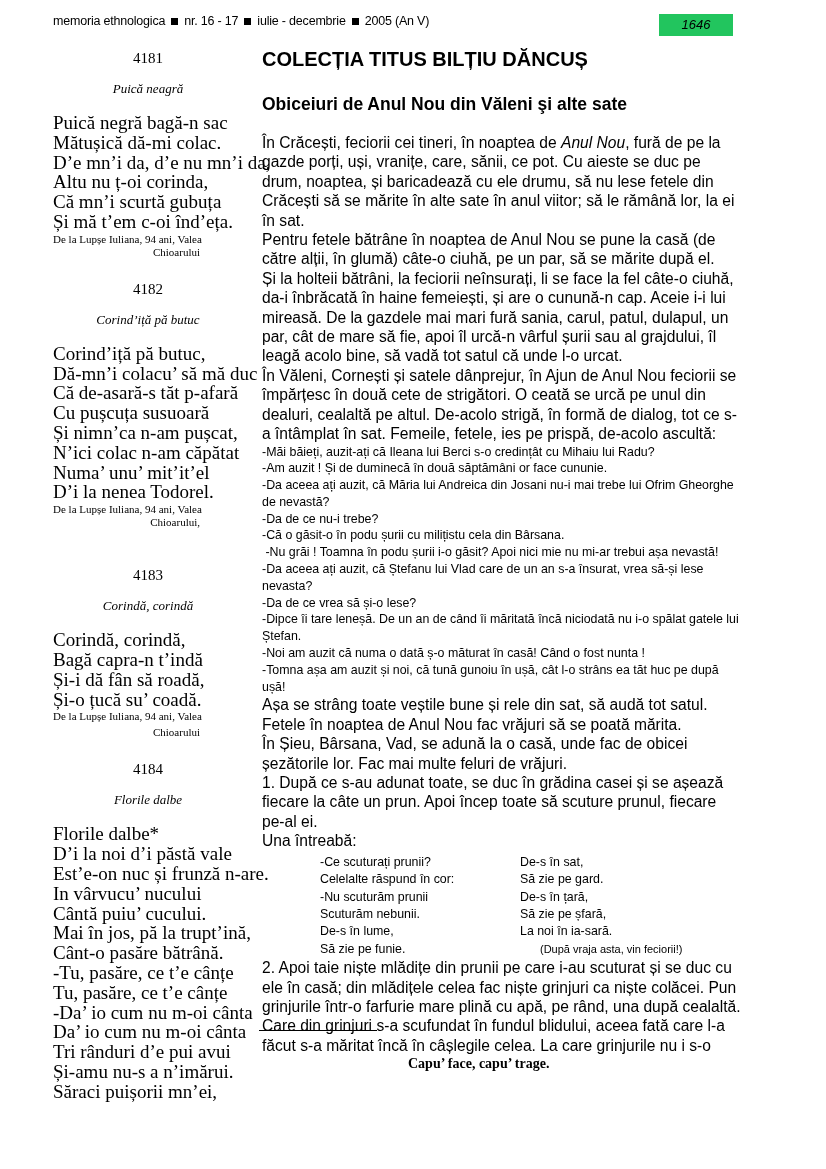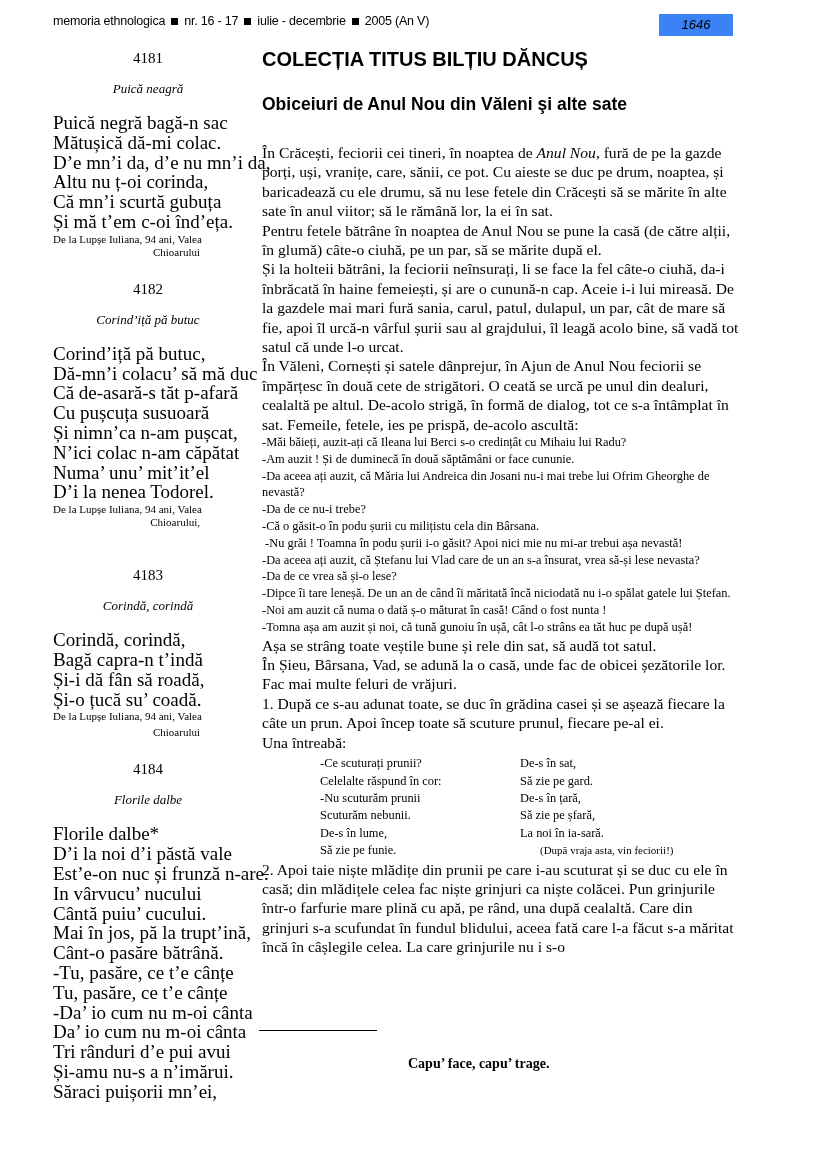--- a/index.html
+++ b/index.html
@@ -1,29 +1,29 @@
 <!DOCTYPE html>
 <html><head>
   <meta charset="utf-8">
   <style>
     html, body { margin: 0; padding: 0; background: #ffffff; }
     body { width: 826px; height: 1169px; position: relative; overflow: hidden; color: #000; }
     .header { position: absolute; left: 53px; top: 14px; font-family: "Liberation Sans", sans-serif; font-size: 12.5px; letter-spacing: -0.2px; }
     .header .sq { display: inline-block; width: 7px; height: 7px; background: #000; margin: 0 6px 1px 6px; vertical-align: middle; }
-    .pagenum { position: absolute; left: 659px; top: 14px; width: 74px; height: 22px; background: #3b82f6; font-family: "Liberation Sans", sans-serif; font-style: italic; font-size: 13px; line-height: 22px; text-align: center; }
+    .pagenum { position: absolute; left: 659px; top: 14px; width: 74px; height: 22px; background: #22c55e; font-family: "Liberation Sans", sans-serif; font-style: italic; font-size: 13px; line-height: 22px; text-align: center; }
     .leftcol { position: absolute; left: 53px; top: 50px; width: 195px; font-family: "Liberation Serif", serif; }
     .poem-num { text-align: center; font-size: 15px; width: 190px; }
     .poem-title { text-align: center; font-size: 13px; font-weight: normal; font-style: italic; width: 190px; margin-top: 14px; }
     .poem-lines { margin-top: 16px; font-size: 19px; line-height: 19.8px; white-space: nowrap; }
     .attr { font-size: 11px; line-height: 13px; margin-top: 1px; }
     .attr .place { display: block; text-align: right; padding-right: 48px; }
     .rightcol { position: absolute; left: 262px; top: 48px; width: 480px; }
     .h1 { font-family: "Liberation Sans", sans-serif; font-weight: bold; font-size: 20px; margin: 0; }
     .h2 { font-family: "Liberation Sans", sans-serif; font-weight: bold; font-size: 17.5px; margin: 23px 0 0 0; }
-    .body { font-family: Liberation Serif, serif; font-size: 15.6px; line-height: 19.4px; margin-top: 28px; }
+    .body { font-family: Liberation Sans, sans-serif; font-size: 15.6px; line-height: 19.4px; margin-top: 18px; }
     .body p { margin: 0; }
     .dialog { font-size: 12.4px; line-height: 16.8px; }
     .vraja { display: flex; font-size: 12.4px; line-height: 17.4px; margin: 3px 0 0 58px; }
     .vraja .c1 { width: 200px; }
     .vraja .c2 { width: 220px; }
     .vraja .note { padding-left: 20px; font-size: 11px; }
     .footrule { position: absolute; left: 259px; top: 1030px; width: 118px; height: 1px; background: #000; }
     .footnote { position: absolute; left: 408px; top: 1056px; font-family: "Liberation Serif", serif; font-weight: bold; font-size: 14px; }
   </style>
 </head>
@@ -114,20 +114,21 @@
       <p>-Da de ce nu-i trebe?</p>
       <p>-Că o găsit-o în podu șurii cu milițistu cela din Bârsana.</p>
       <p style="white-space:pre-wrap;"> -Nu grăi ! Toamna în podu șurii i-o găsit? Apoi nici mie nu mi-ar trebui așa nevastă!</p>
       <p>-Da aceea ați auzit, că Ștefanu lui Vlad care de un an s-a însurat, vrea să-și lese nevasta?</p>
       <p>-Da de ce vrea să și-o lese?</p>
       <p>-Dipce îi tare leneșă. De un an de când îi măritată încă niciodată nu i-o spălat gatele lui Ștefan.</p>
       <p>-Noi am auzit că numa o dată ș-o măturat în casă! Când o fost nunta !</p>
       <p>-Tomna așa am auzit și noi, că tună gunoiu în ușă, cât l-o strâns ea tăt huc pe după ușă!</p>
     </div>
     <p>Așa se strâng toate veștile bune și rele din sat, să audă tot satul.</p>
+    <p>Fetele în noaptea de Anul Nou fac vrăjuri să se poată mărita.</p>
     <p>În Șieu, Bârsana, Vad, se adună la o casă, unde fac de obicei șezătorile lor. Fac mai multe feluri de vrăjuri.</p>
     <p>1. După ce s-au adunat toate, se duc în grădina casei și se așează fiecare la câte un prun. Apoi încep toate să scuture prunul, fiecare pe-al ei.</p>
     <p>Una întreabă:</p>
     <div class="vraja">
       <div class="c1">
         <div>-Ce scuturați prunii?</div>
         <div>Celelalte răspund în cor:</div>
         <div>-Nu scuturăm prunii</div>
         <div>Scuturăm nebunii.</div>
         <div>De-s în lume,</div>

